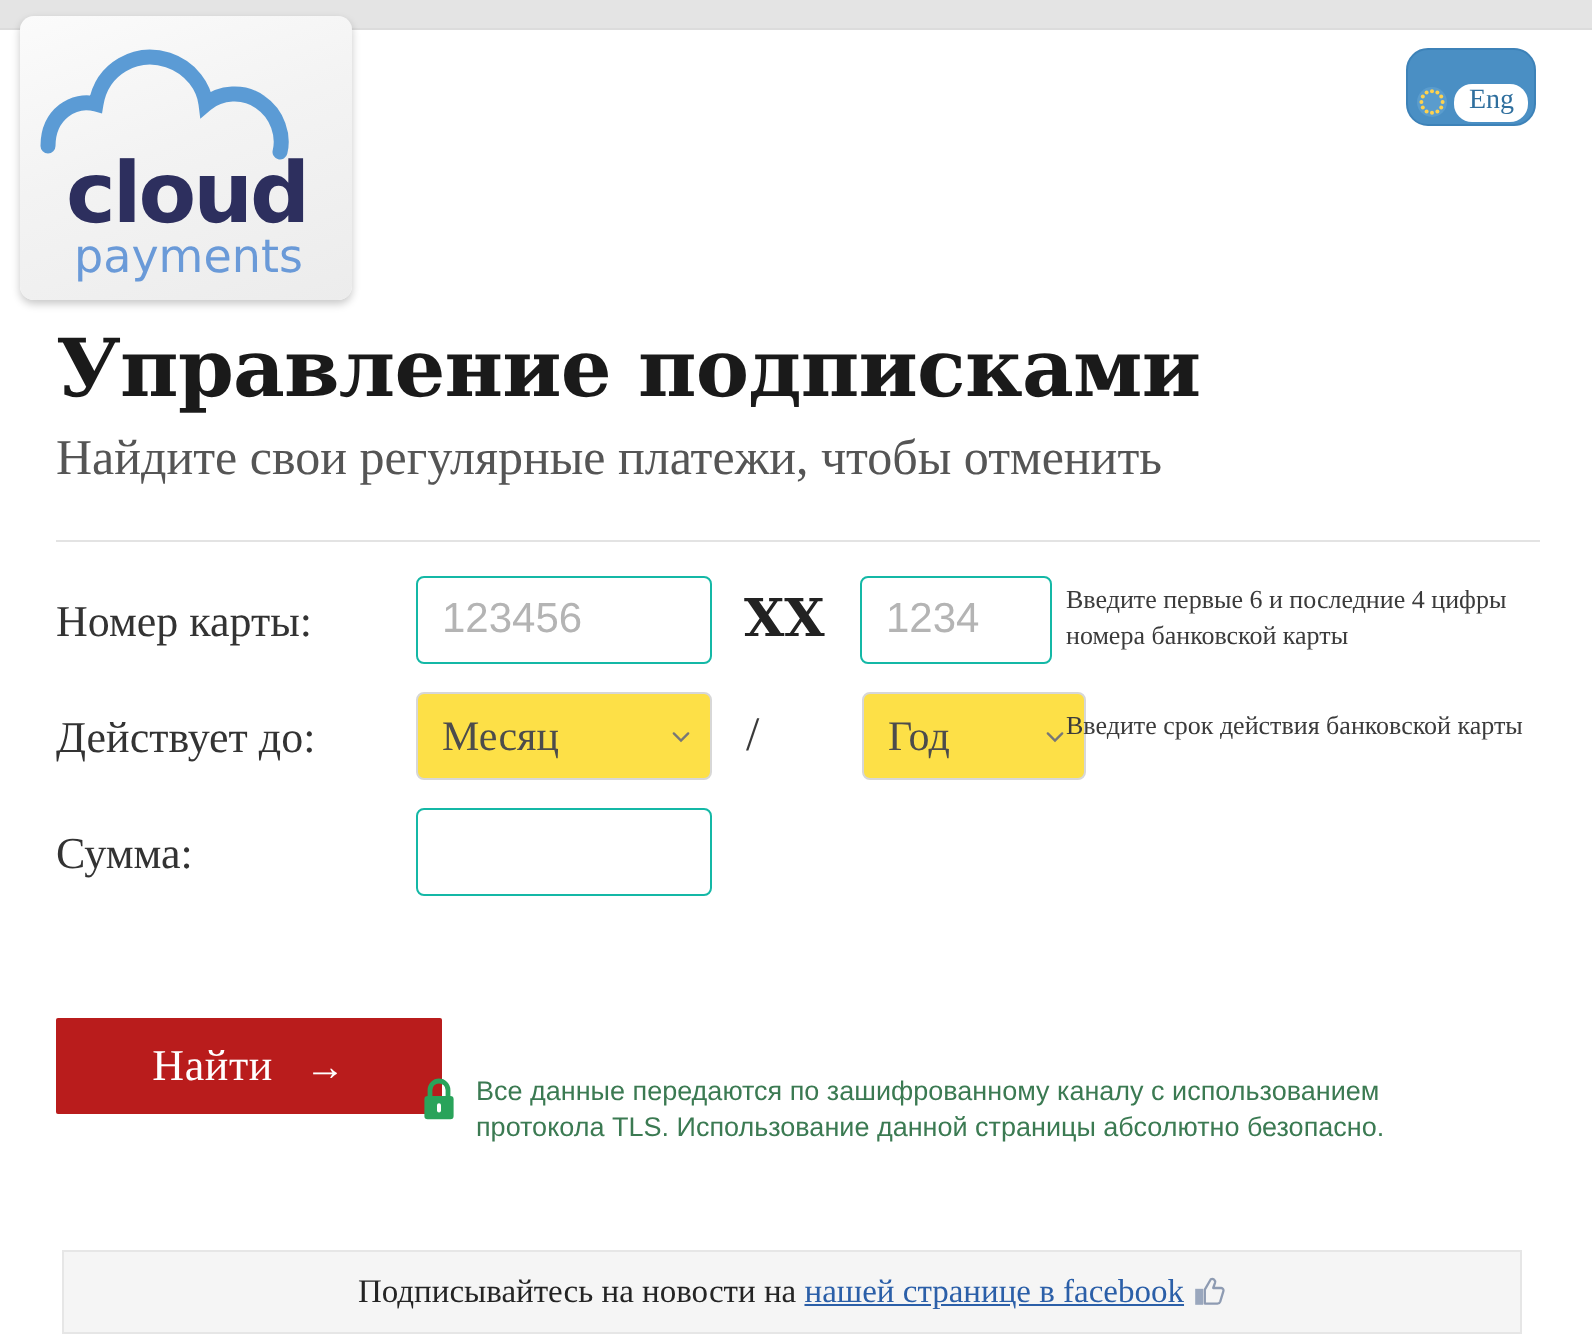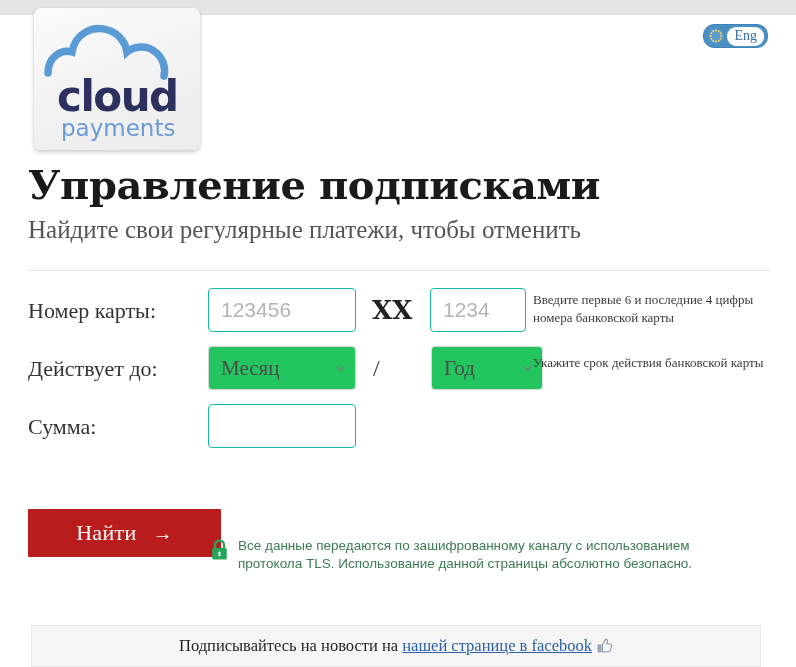--- a/index.html
+++ b/index.html
@@ -18,42 +18,42 @@
     position: absolute;
     top: 0; left: 0;
     width: 796px;
     height: 14px;
     background: #e4e4e4;
     border-bottom: 1px solid #dcdcdc;
   }
   
   .logo-box {
     position: absolute;
-    left: 34px;
+    left: 10px;
     top: 8px;
     width: 166px;
     height: 142px;
     background: linear-gradient(160deg, #fbfbfb 0%, #f3f3f3 45%, #ececec 100%);
     border-radius: 7px;
     box-shadow: 0 2px 4px rgba(0,0,0,0.22);
     box-sizing: border-box;
   }
   .logo-svg { position: absolute; left: 0; top: 0; }
   
   .lang-switch {
     position: absolute;
     right: 28px;
     top: 24px;
     height: 22px;
     display: flex;
     align-items: center;
     background: #4a8fc4;
     border: 1px solid #3d82b8;
     border-radius: 11px;
-    padding: 0 3px 0 4px;
+    padding: 15px 3px 0 4px;
     cursor: pointer;
   }
   .eu-flag {
     width: 16px; height: 16px;
     flex: none;
     margin-right: 3px;
   }
   .lang-label {
     background: #ffffff;
     color: #2f6f9e;
@@ -159,21 +159,21 @@
   }
   .select-wrap select {
     -webkit-appearance: none;
     -moz-appearance: none;
     appearance: none;
     box-sizing: border-box;
     width: 100%;
     height: 44px;
     border: 1px solid #d7d7d7;
     border-radius: 4px;
-    background: #22c55e;
+    background: #fde047;
     font-family: "Liberation Serif", serif;
     font-size: 21px;
     color: #4c4c4c;
     padding: 0 30px 0 12px;
     line-height: 42px;
     outline: none;
   }
   .select-wrap .chev {
     position: absolute;
     right: 11px;
@@ -319,21 +319,21 @@
     </div>
     <div class="slash-sep">/</div>
     <div class="select-wrap" id="year-wrap">
       <select>
         <option>Год</option>
       </select>
       <svg class="chev" viewBox="0 0 10 10">
         <path d="M1 3 L5 7 L9 3" fill="none" stroke="#777" stroke-width="1.3" stroke-linecap="round"></path>
       </svg>
     </div>
-    <div class="hint" id="hint-exp">Укажите срок действия банковской карты</div>
+    <div class="hint" id="hint-exp">Введите срок действия банковской карты</div>
   </div>
 
   <div class="form-row">
     <div class="row-label">Сумма:</div>
     <input class="field" id="amount" type="text" placeholder="" style="">
   </div>
 </div>
 
 <div class="action">
   <button class="search-button">

